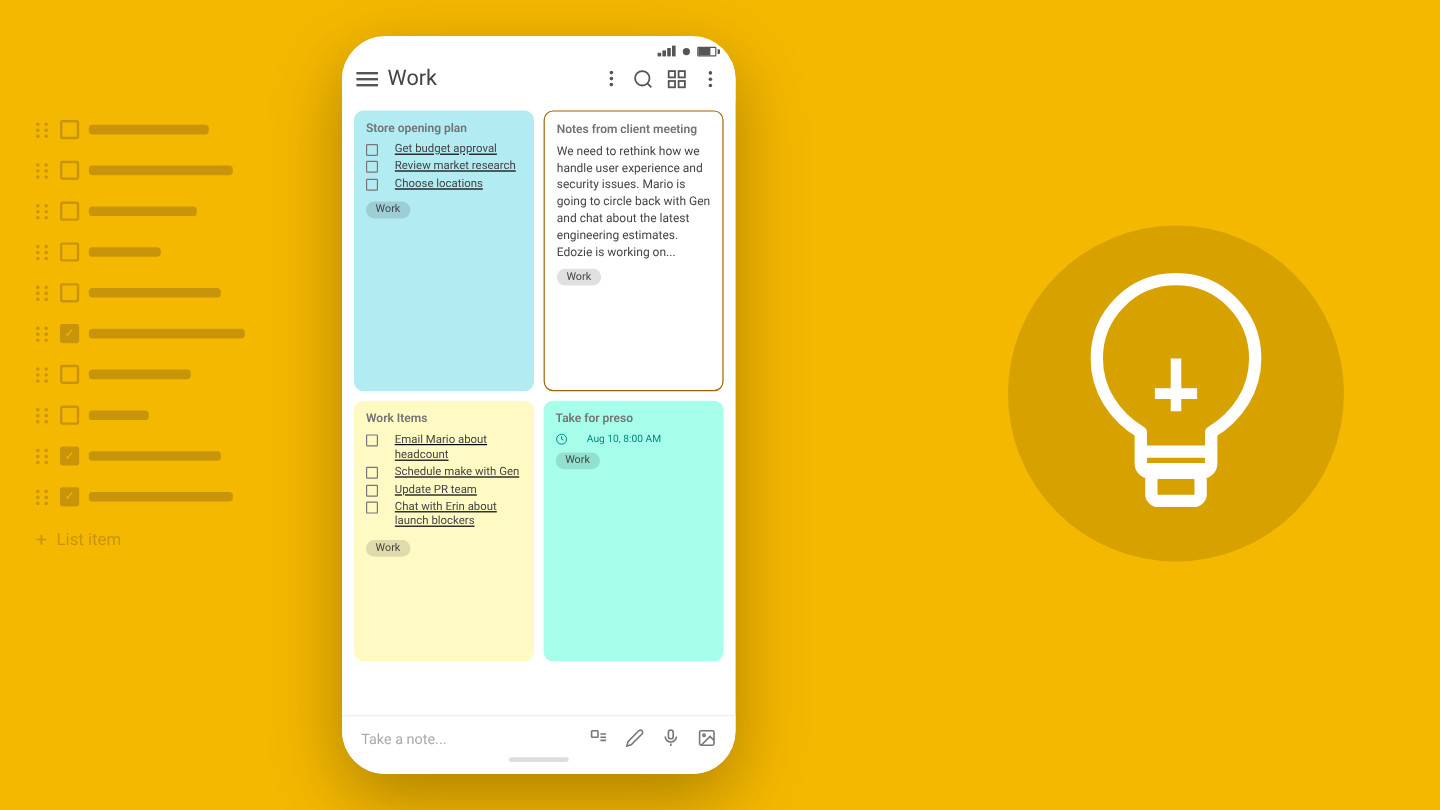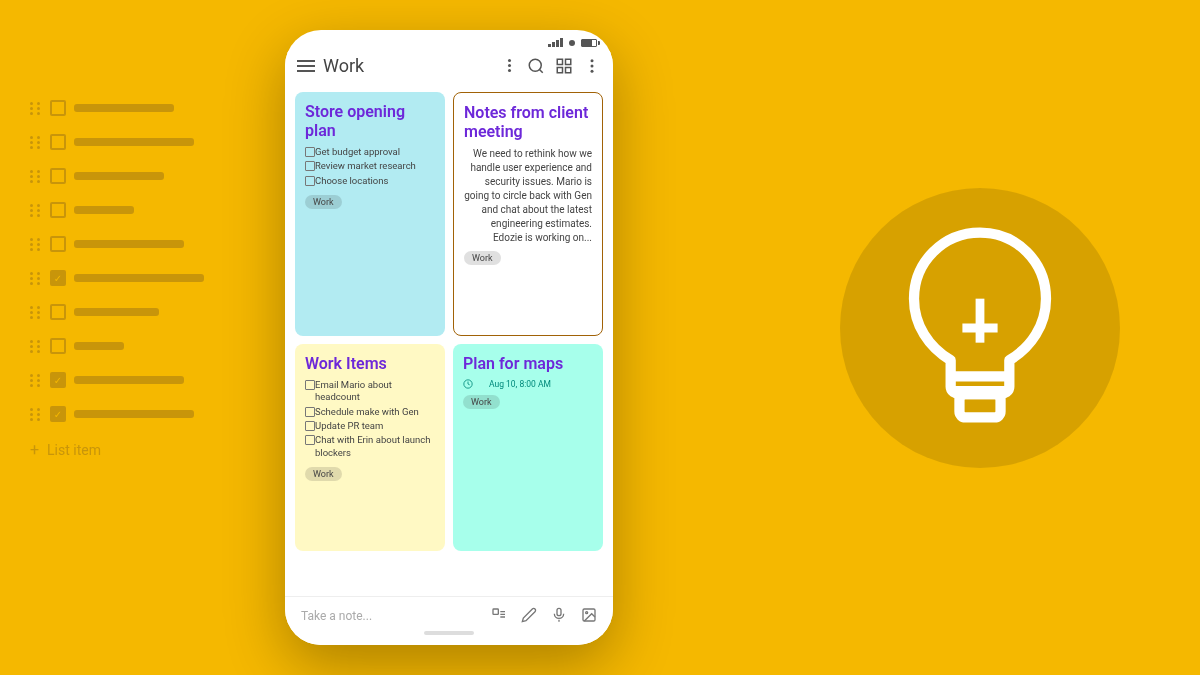--- a/index.html
+++ b/index.html
@@ -193,36 +193,36 @@
       border-radius: 8px;
       padding: 10px;
       position: relative;
     }
     .note-card.blue { background: #B2EBF2; }
     .note-card.yellow { background: #FFF9C4; }
     .note-card.white { background: #FFFFFF; border: 1px solid #a16207; }
     .note-card.teal { background: #A7FFEB; }
 
     .note-title {
-      font-size: 16px;
+      font-size: 10px;
       font-weight: 600;
-      color: #6d28d9;
+      color: #737373;
       margin-bottom: 6px;
     }
     .note-text {
       font-size: 10px;
       color: #444;
       line-height: 1.4;
-      text-align: right;
     }
     .note-checkbox-item {
       display: flex;
       align-items: flex-start;
-      gap: 0;
+      gap: 14px;
       margin-bottom: 2px;
+      text-decoration: underline;
     }
     .note-checkbox-item .cb {
       width: 10px;
       height: 10px;
       border: 1.5px solid #777;
       border-radius: 1px;
       flex-shrink: 0;
       margin-top: 1px;
     }
     .note-checkbox-item .cb-text {
@@ -537,21 +537,21 @@
           <span class="cb-text">Update PR team</span>
         </div>
         <div class="note-checkbox-item">
           <div class="cb"></div>
           <span class="cb-text">Chat with Erin about launch blockers</span>
         </div>
         <span class="note-tag">Work</span>
       </div>
 
       <div class="note-card teal">
-        <div class="note-title">Plan for maps</div>
+        <div class="note-title">Take for preso</div>
         <div class="note-timestamp">
           <svg width="10" height="10" viewBox="0 0 24 24" fill="none" stroke="#00897B" stroke-width="2">
             <circle cx="12" cy="12" r="10"></circle>
               <polyline points="12 6 12 12 16 14"></polyline>
           </svg>
           <span>Aug 10, 8:00 AM</span>
         </div>
         <span class="note-tag">Work</span>
       </div>
 

